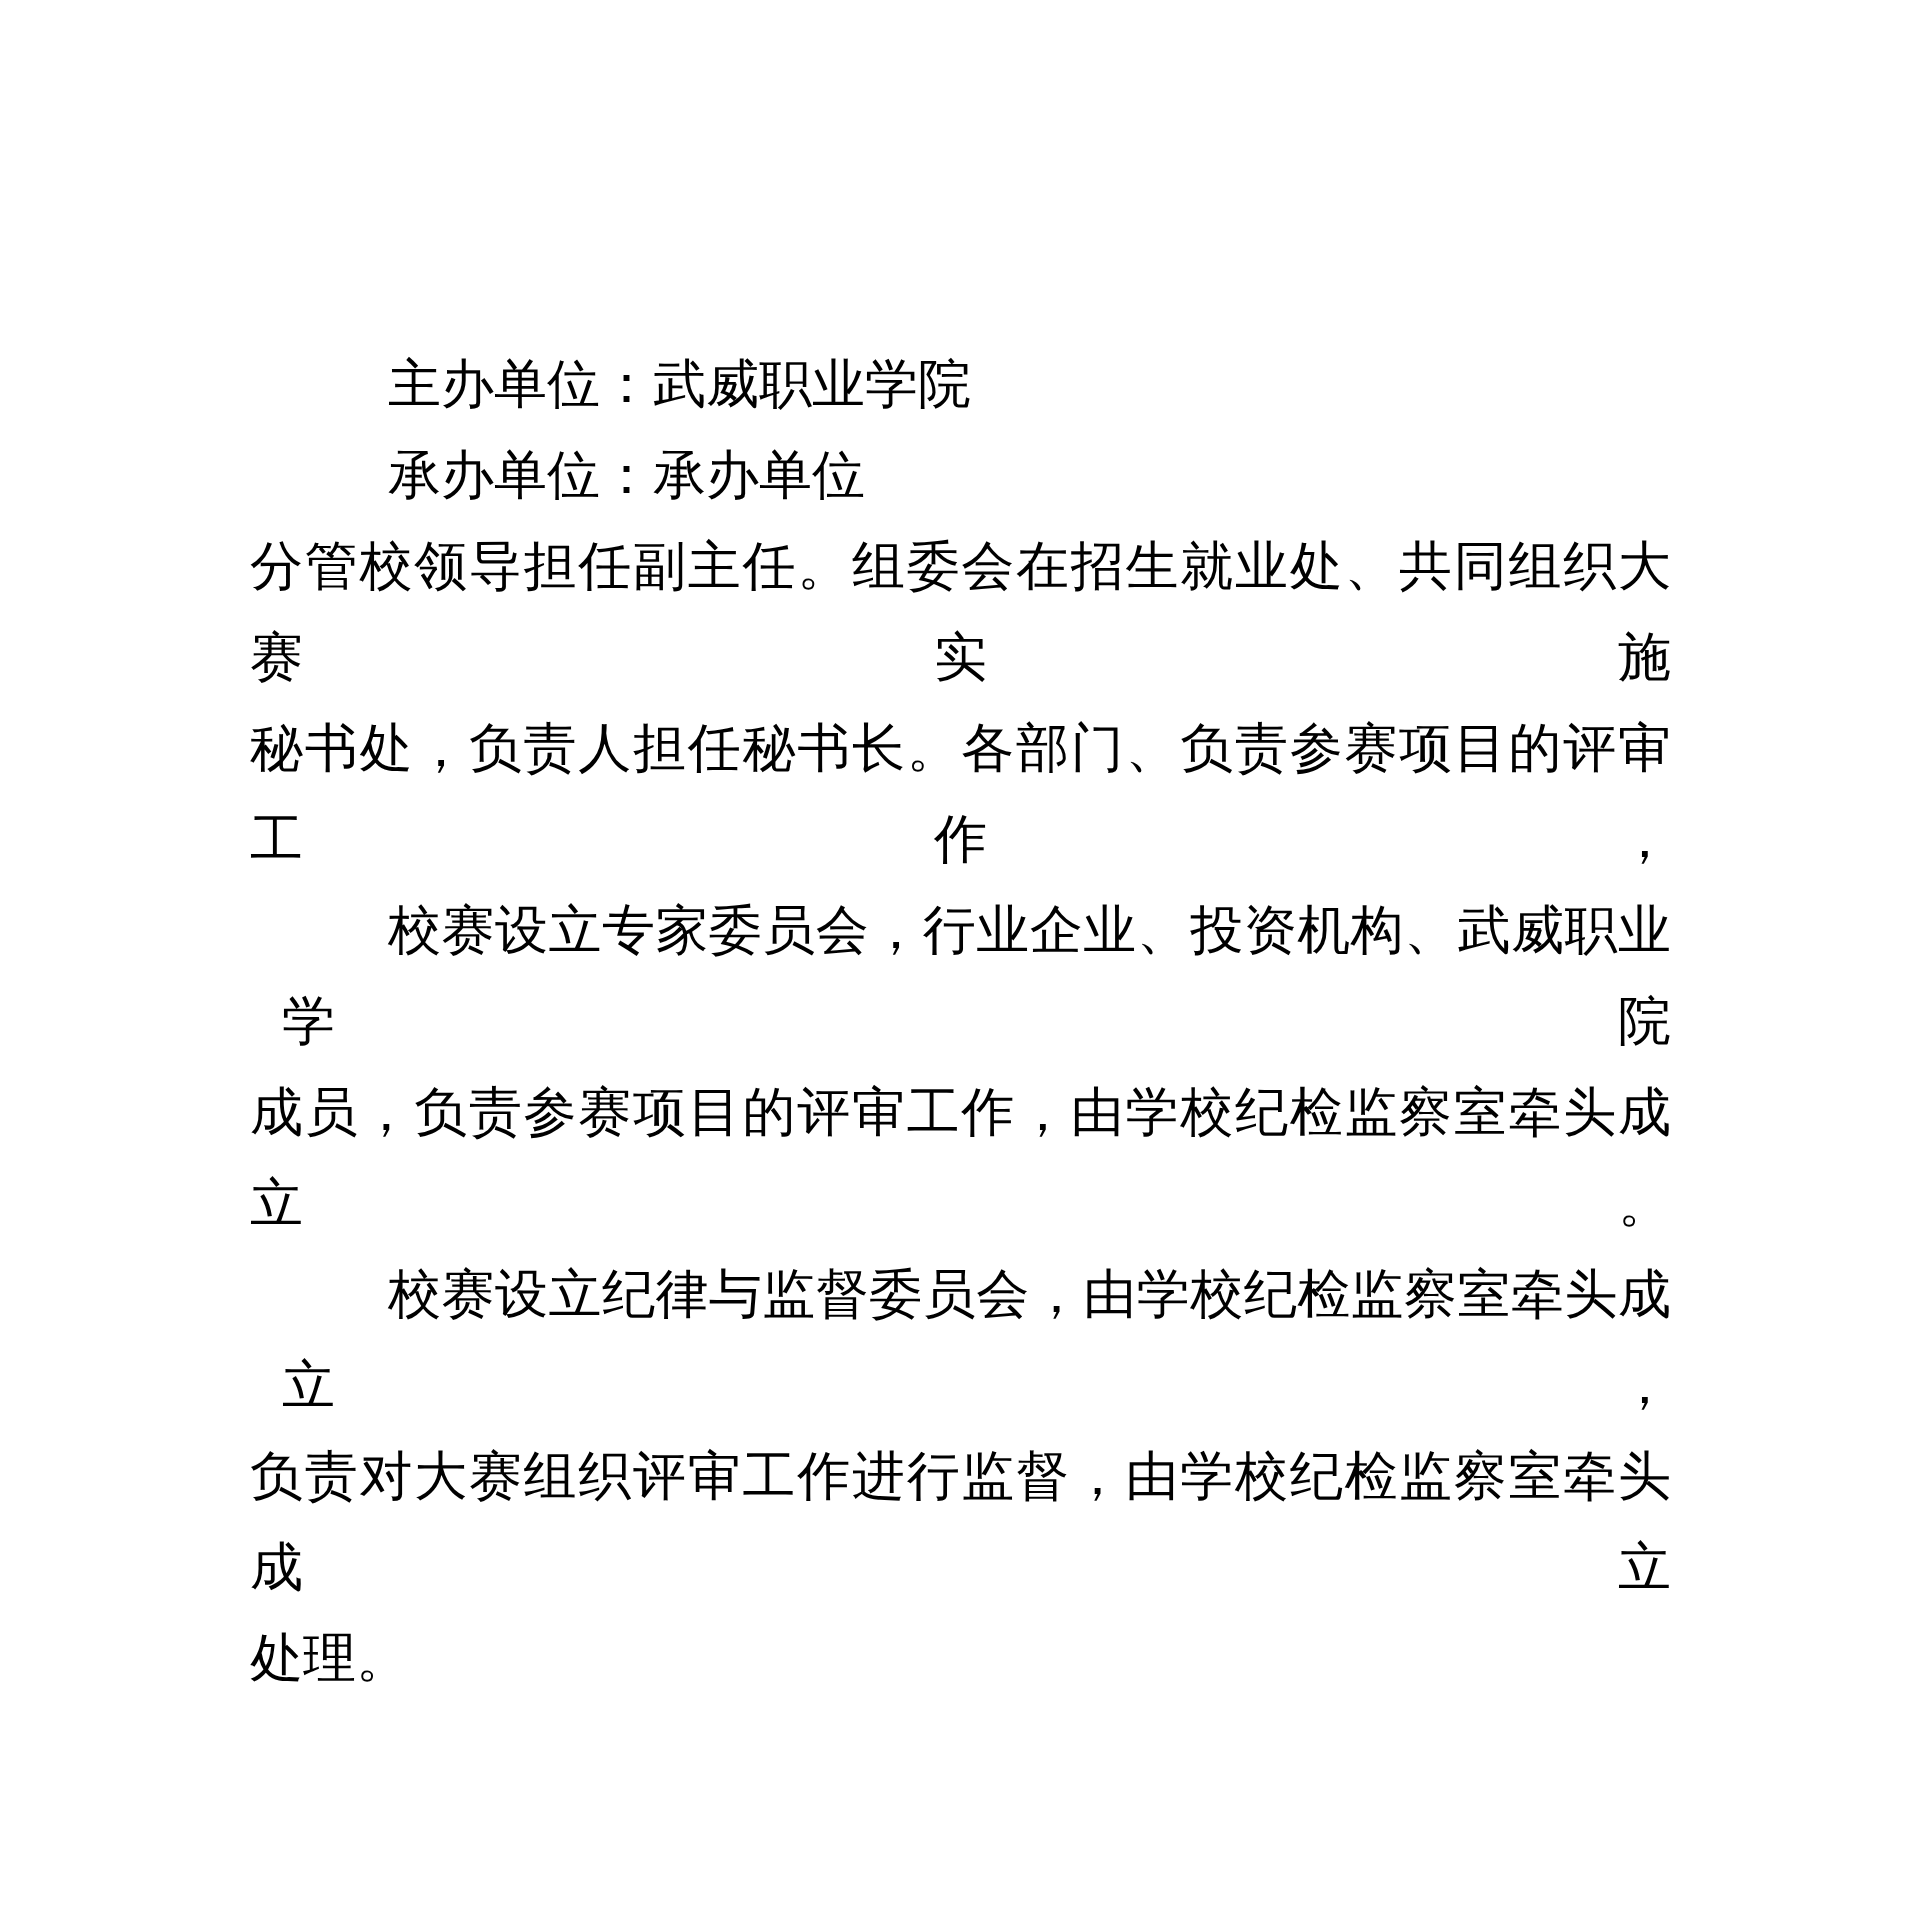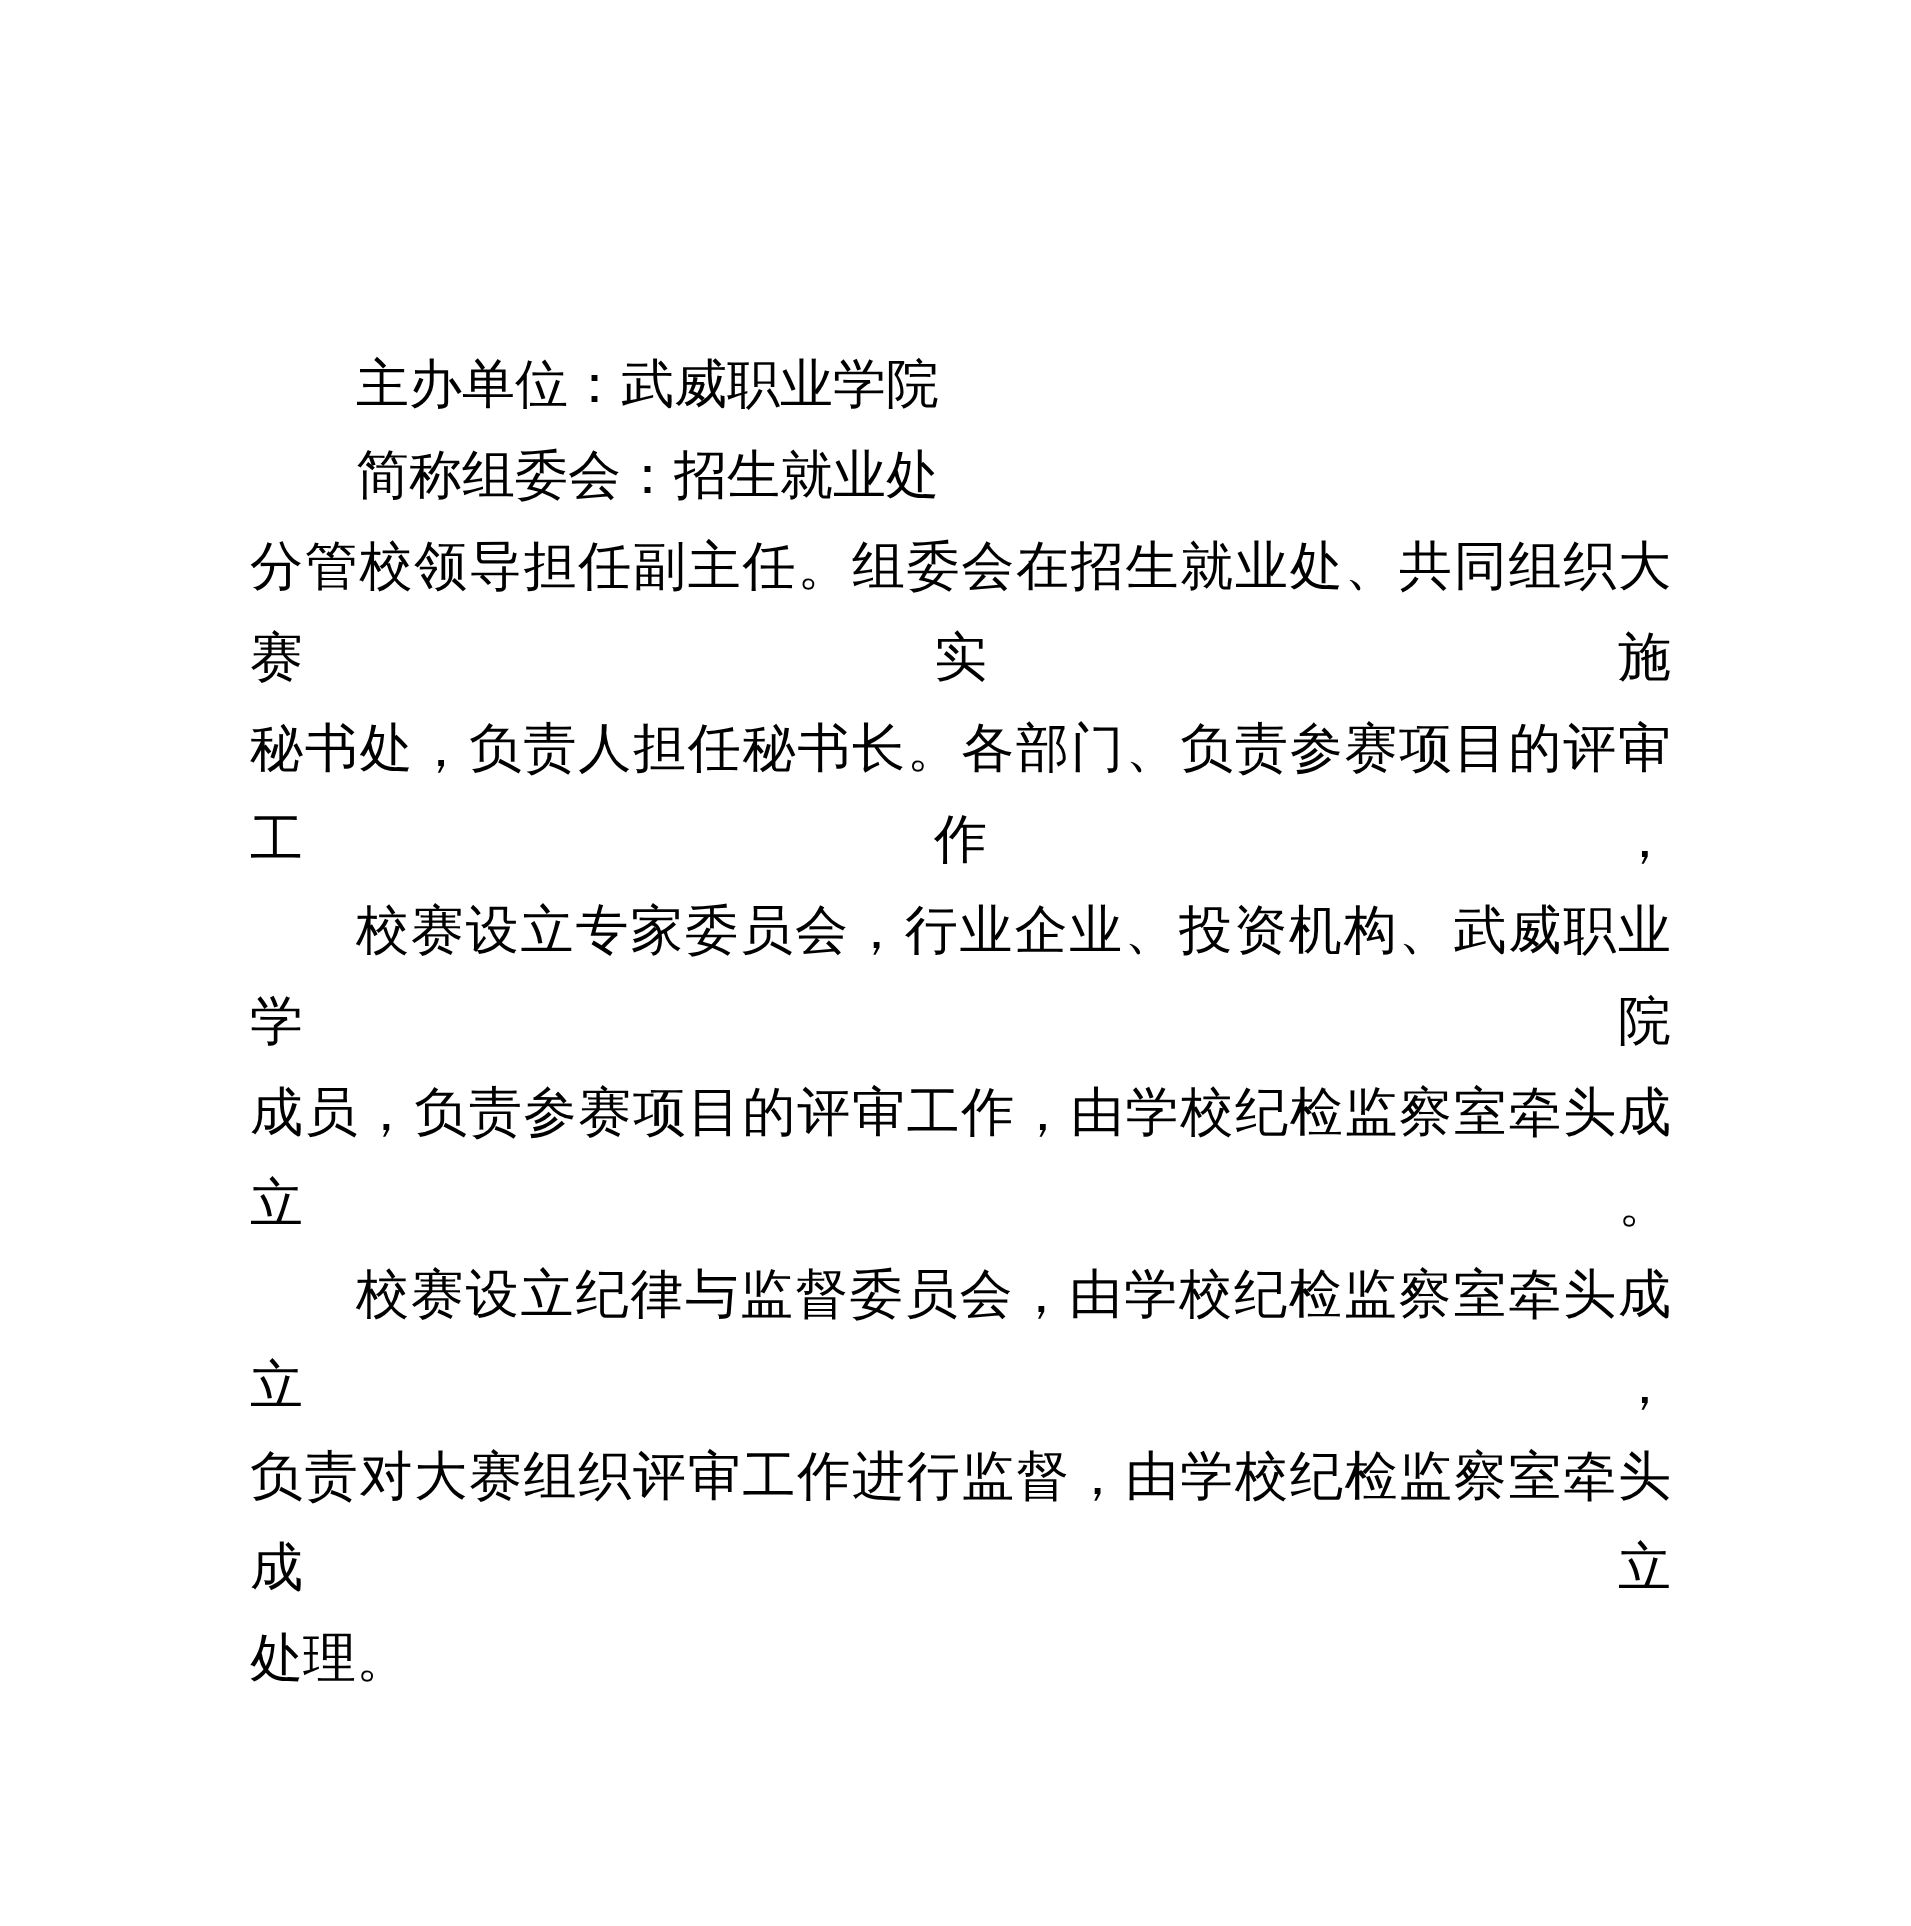--- a/index.html
+++ b/index.html
@@ -27,34 +27,35 @@
     padding: 0;
     font-size: 53px;
     line-height: 91px;
     white-space: normal;
     font-style: oblique 12deg;
     text-align: left;
     letter-spacing: 0;
   }
   .line.indent {
     text-indent: 106px;
+    margin-left: 32px;
   }
   .line.justify {
     text-align: justify;
     text-align-last: justify;
     text-justify: inter-character;
   }
 </style>
 </head>
 <body>
 
 <div class="page">
   <div class="doc">
       <p class="line indent">主办单位：武威职业学院</p>
-      <p class="line indent">简称组委会：招生就业处</p>
+      <p class="line indent">承办单位：承办单位</p>
       <p class="line justify">分管校领导担任副主任。组委会在招生就业处、共同组织大赛实施</p>
       <p class="line justify">秘书处，负责人担任秘书长。各部门、负责参赛项目的评审工作，</p>
       <p class="line indent justify">校赛设立专家委员会，行业企业、投资机构、武威职业学院</p>
       <p class="line justify">成员，负责参赛项目的评审工作，由学校纪检监察室牵头成立。</p>
       <p class="line indent justify">校赛设立纪律与监督委员会，由学校纪检监察室牵头成立，</p>
       <p class="line justify">负责对大赛组织评审工作进行监督，由学校纪检监察室牵头成立</p>
       <p class="line">处理。</p>
     </div>
 
 </div>

